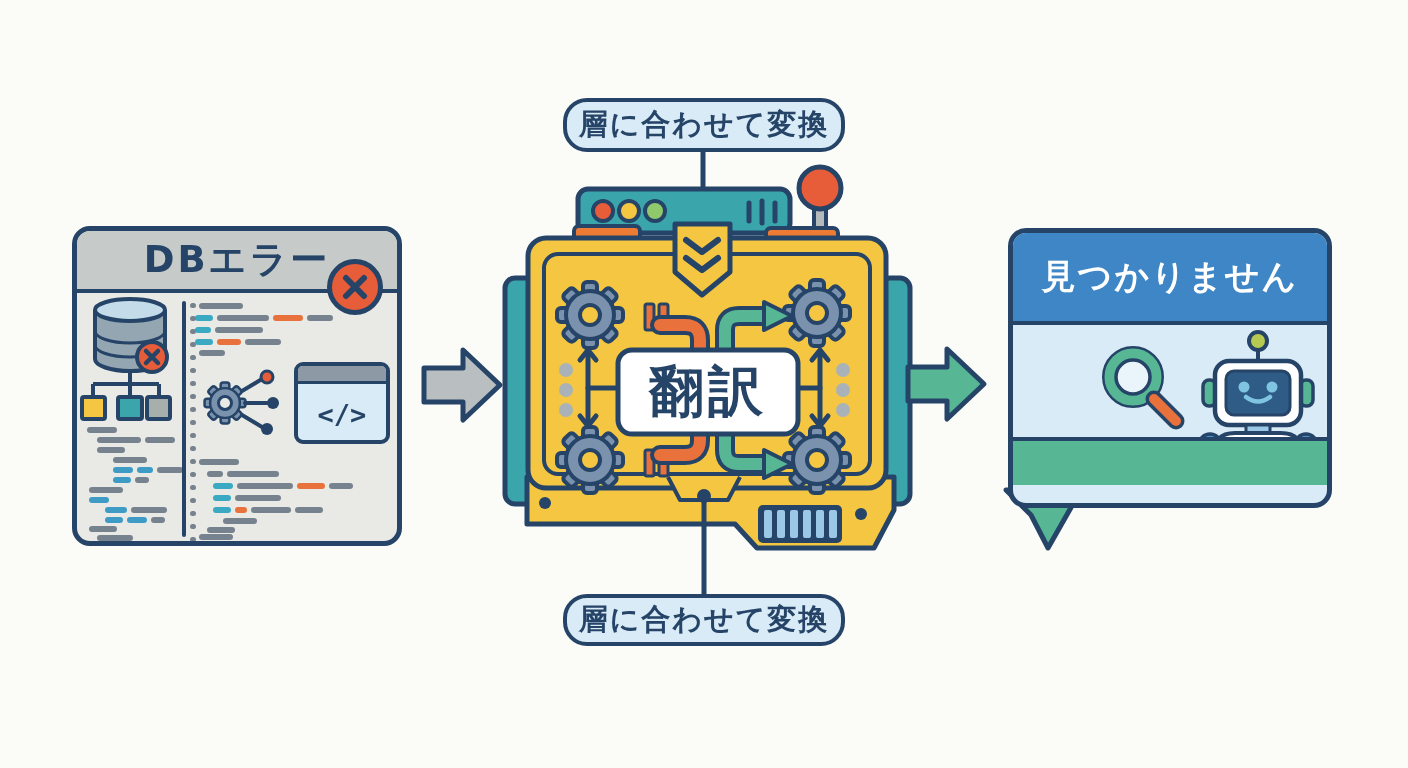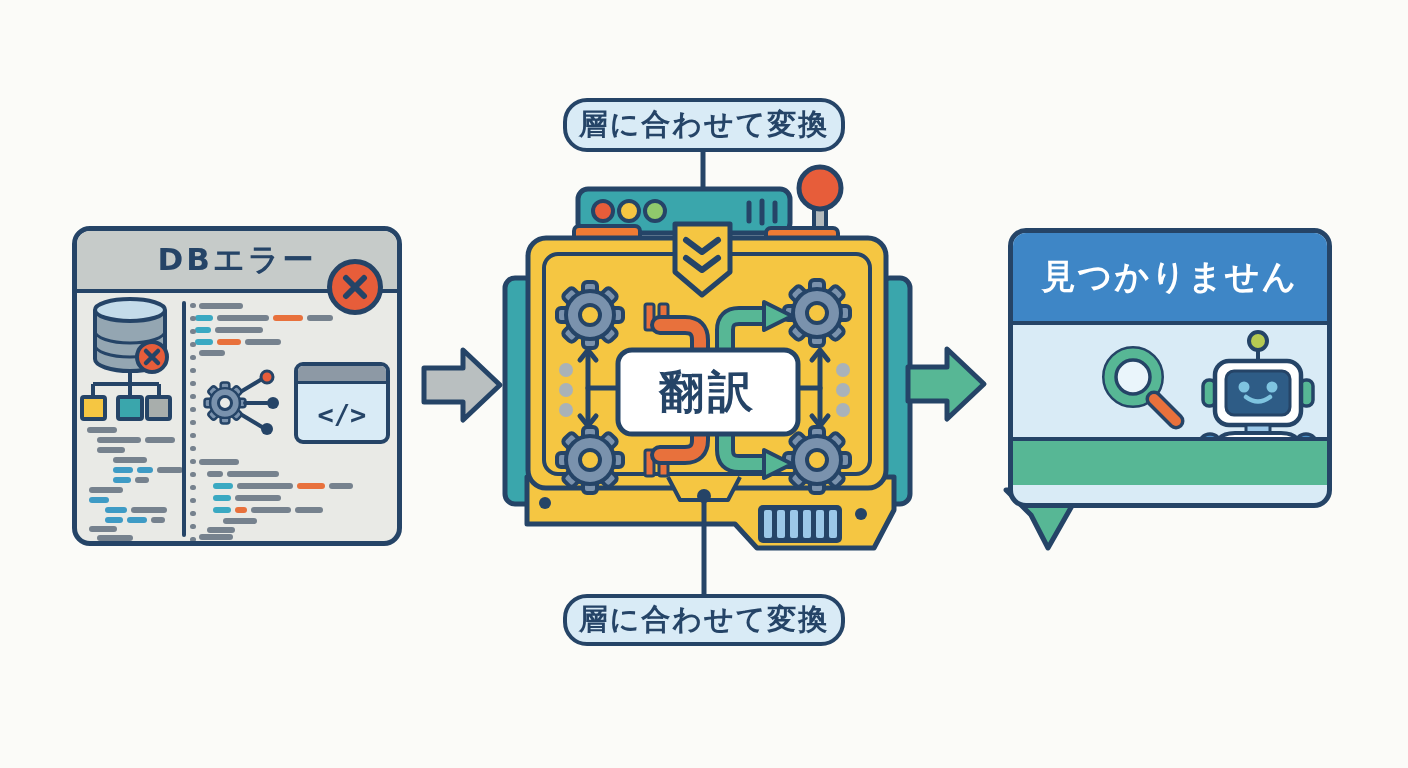--- a/index.html
+++ b/index.html
@@ -9,34 +9,34 @@
   svg{display:block;}
   
   .tag{position:absolute;display:flex;align-items:center;justify-content:center;
        background:var(--light_blue);border:4px solid var(--navy);border-radius:24px;
        color:var(--navy);font-weight:bold;font-size:29px;letter-spacing:2px;box-sizing:border-box;}
   
   .panel{position:absolute;left:72px;top:226px;width:330px;height:320px;background:var(--panel_bg);
          border:5px solid var(--navy);border-radius:18px;box-sizing:border-box;overflow:hidden;}
   .panel-header{position:absolute;left:0;top:0;width:320px;height:58px;background:var(--panel_header);
                 border-bottom:4px solid var(--navy);display:flex;align-items:center;justify-content:center;
-                color:var(--navy);font-weight:bold;font-size:31px;letter-spacing:3px;}
+                color:var(--navy);font-weight:bold;font-size:37px;letter-spacing:3px;}
   .err-badge{position:absolute;left:250px;top:28px;width:56px;height:56px;border-radius:50%;
              background:var(--red_orange);border:5px solid var(--navy);box-sizing:border-box;
              display:flex;align-items:center;justify-content:center;}
   .divider{position:absolute;left:105px;top:70px;width:4px;height:236px;background:var(--navy);border-radius:2px;}
   .bar{position:absolute;height:6px;border-radius:3px;}
   .code-window{position:absolute;left:217px;top:131px;width:96px;height:82px;background:var(--light_blue);
                border:4px solid var(--navy);border-radius:9px;box-sizing:border-box;overflow:hidden;}
   .code-window .cw-head{height:15px;background:var(--win_header);border-bottom:3px solid var(--navy);}
   .code-window .cw-body{height:60px;display:flex;align-items:center;justify-content:center;
                         color:var(--navy);font-weight:bold;font-size:27px;font-family:"DejaVu Sans Mono","Liberation Mono",monospace;}
   
   .machine-text{position:absolute;left:618px;top:350px;width:180px;height:84px;display:flex;align-items:center;
-                justify-content:center;color:var(--navy);font-weight:bold;font-size:45px;letter-spacing:4px;font-family:Liberation Serif, serif;}
+                justify-content:center;color:var(--navy);font-weight:bold;font-size:55px;letter-spacing:4px;font-family:Liberation Serif, serif;}
   
   .bubble{position:absolute;left:1008px;top:228px;width:324px;height:280px;border:5px solid var(--navy);
           border-radius:18px;box-sizing:border-box;overflow:hidden;background:var(--light_blue);}
   .bubble-header{height:92px;background:var(--blue);border-bottom:4px solid var(--navy);box-sizing:border-box;
                  display:flex;align-items:center;justify-content:center;color:#ffffff;font-weight:bold;
                  font-size:34px;letter-spacing:2px;}
   .bubble-body{position:relative;height:112px;background:var(--light_blue);}
   .bubble-footer{height:48px;background:var(--teal_green);border-top:4px solid var(--navy);box-sizing:border-box;}
 </style>
 </head>

